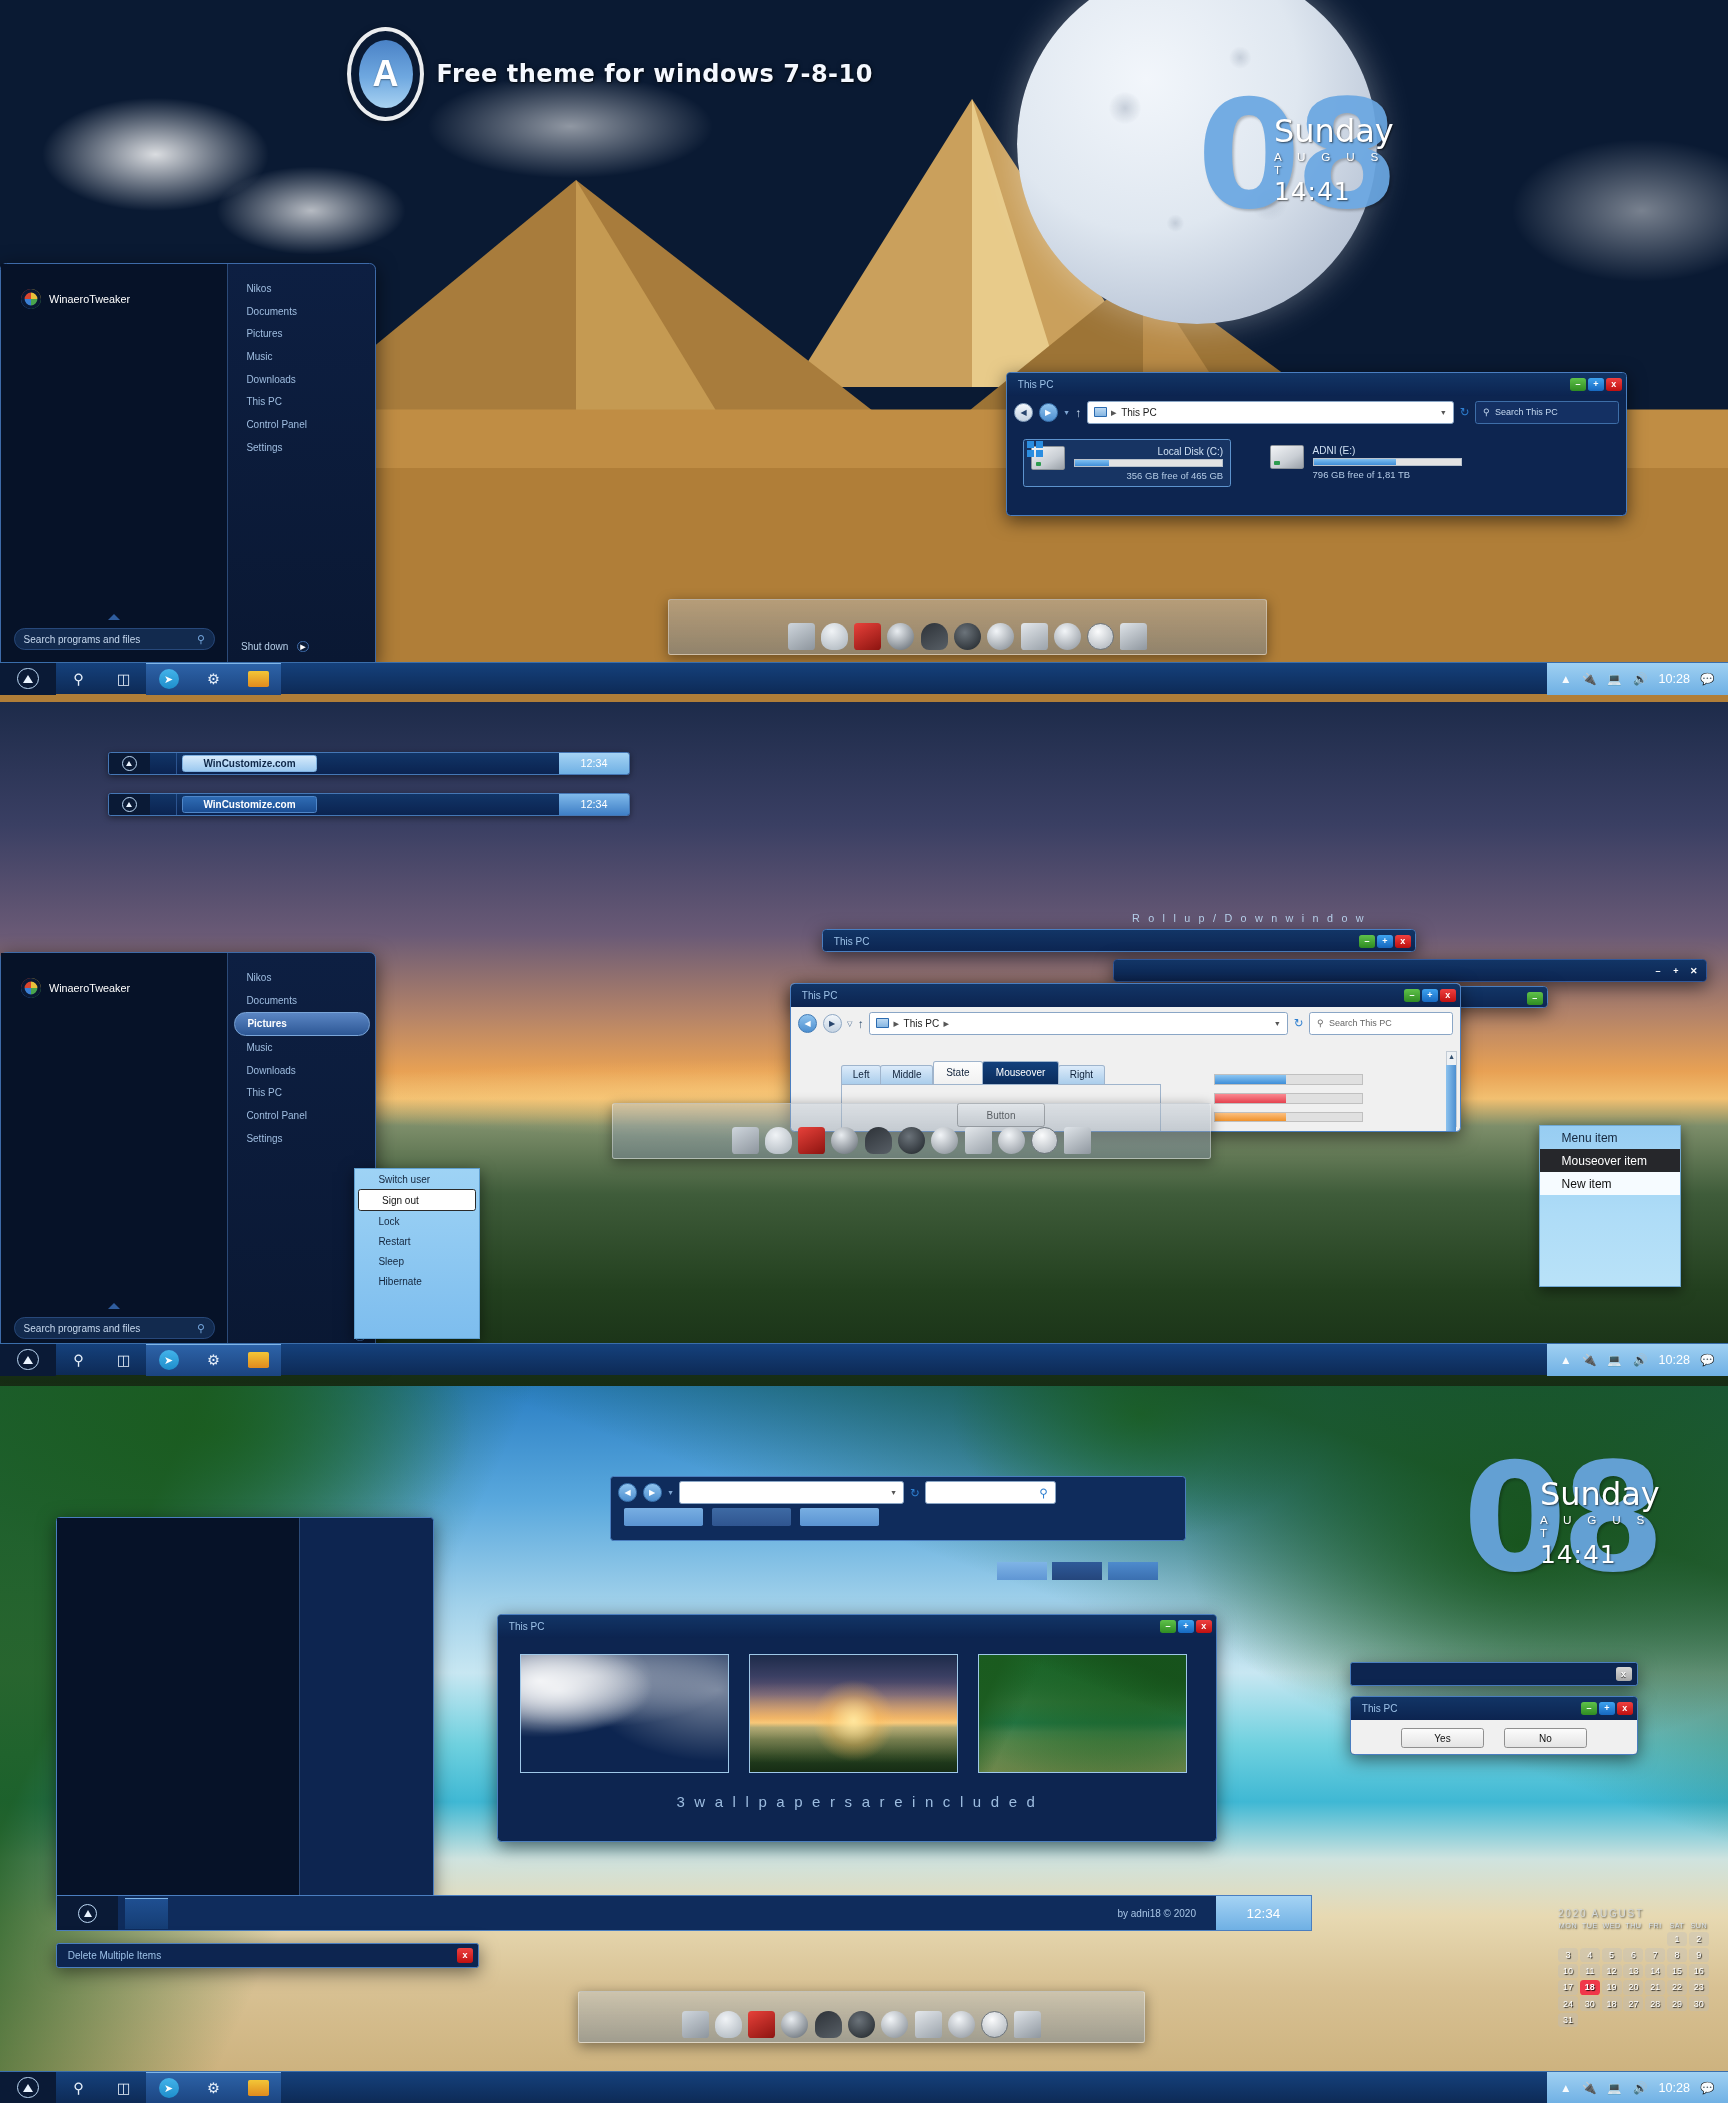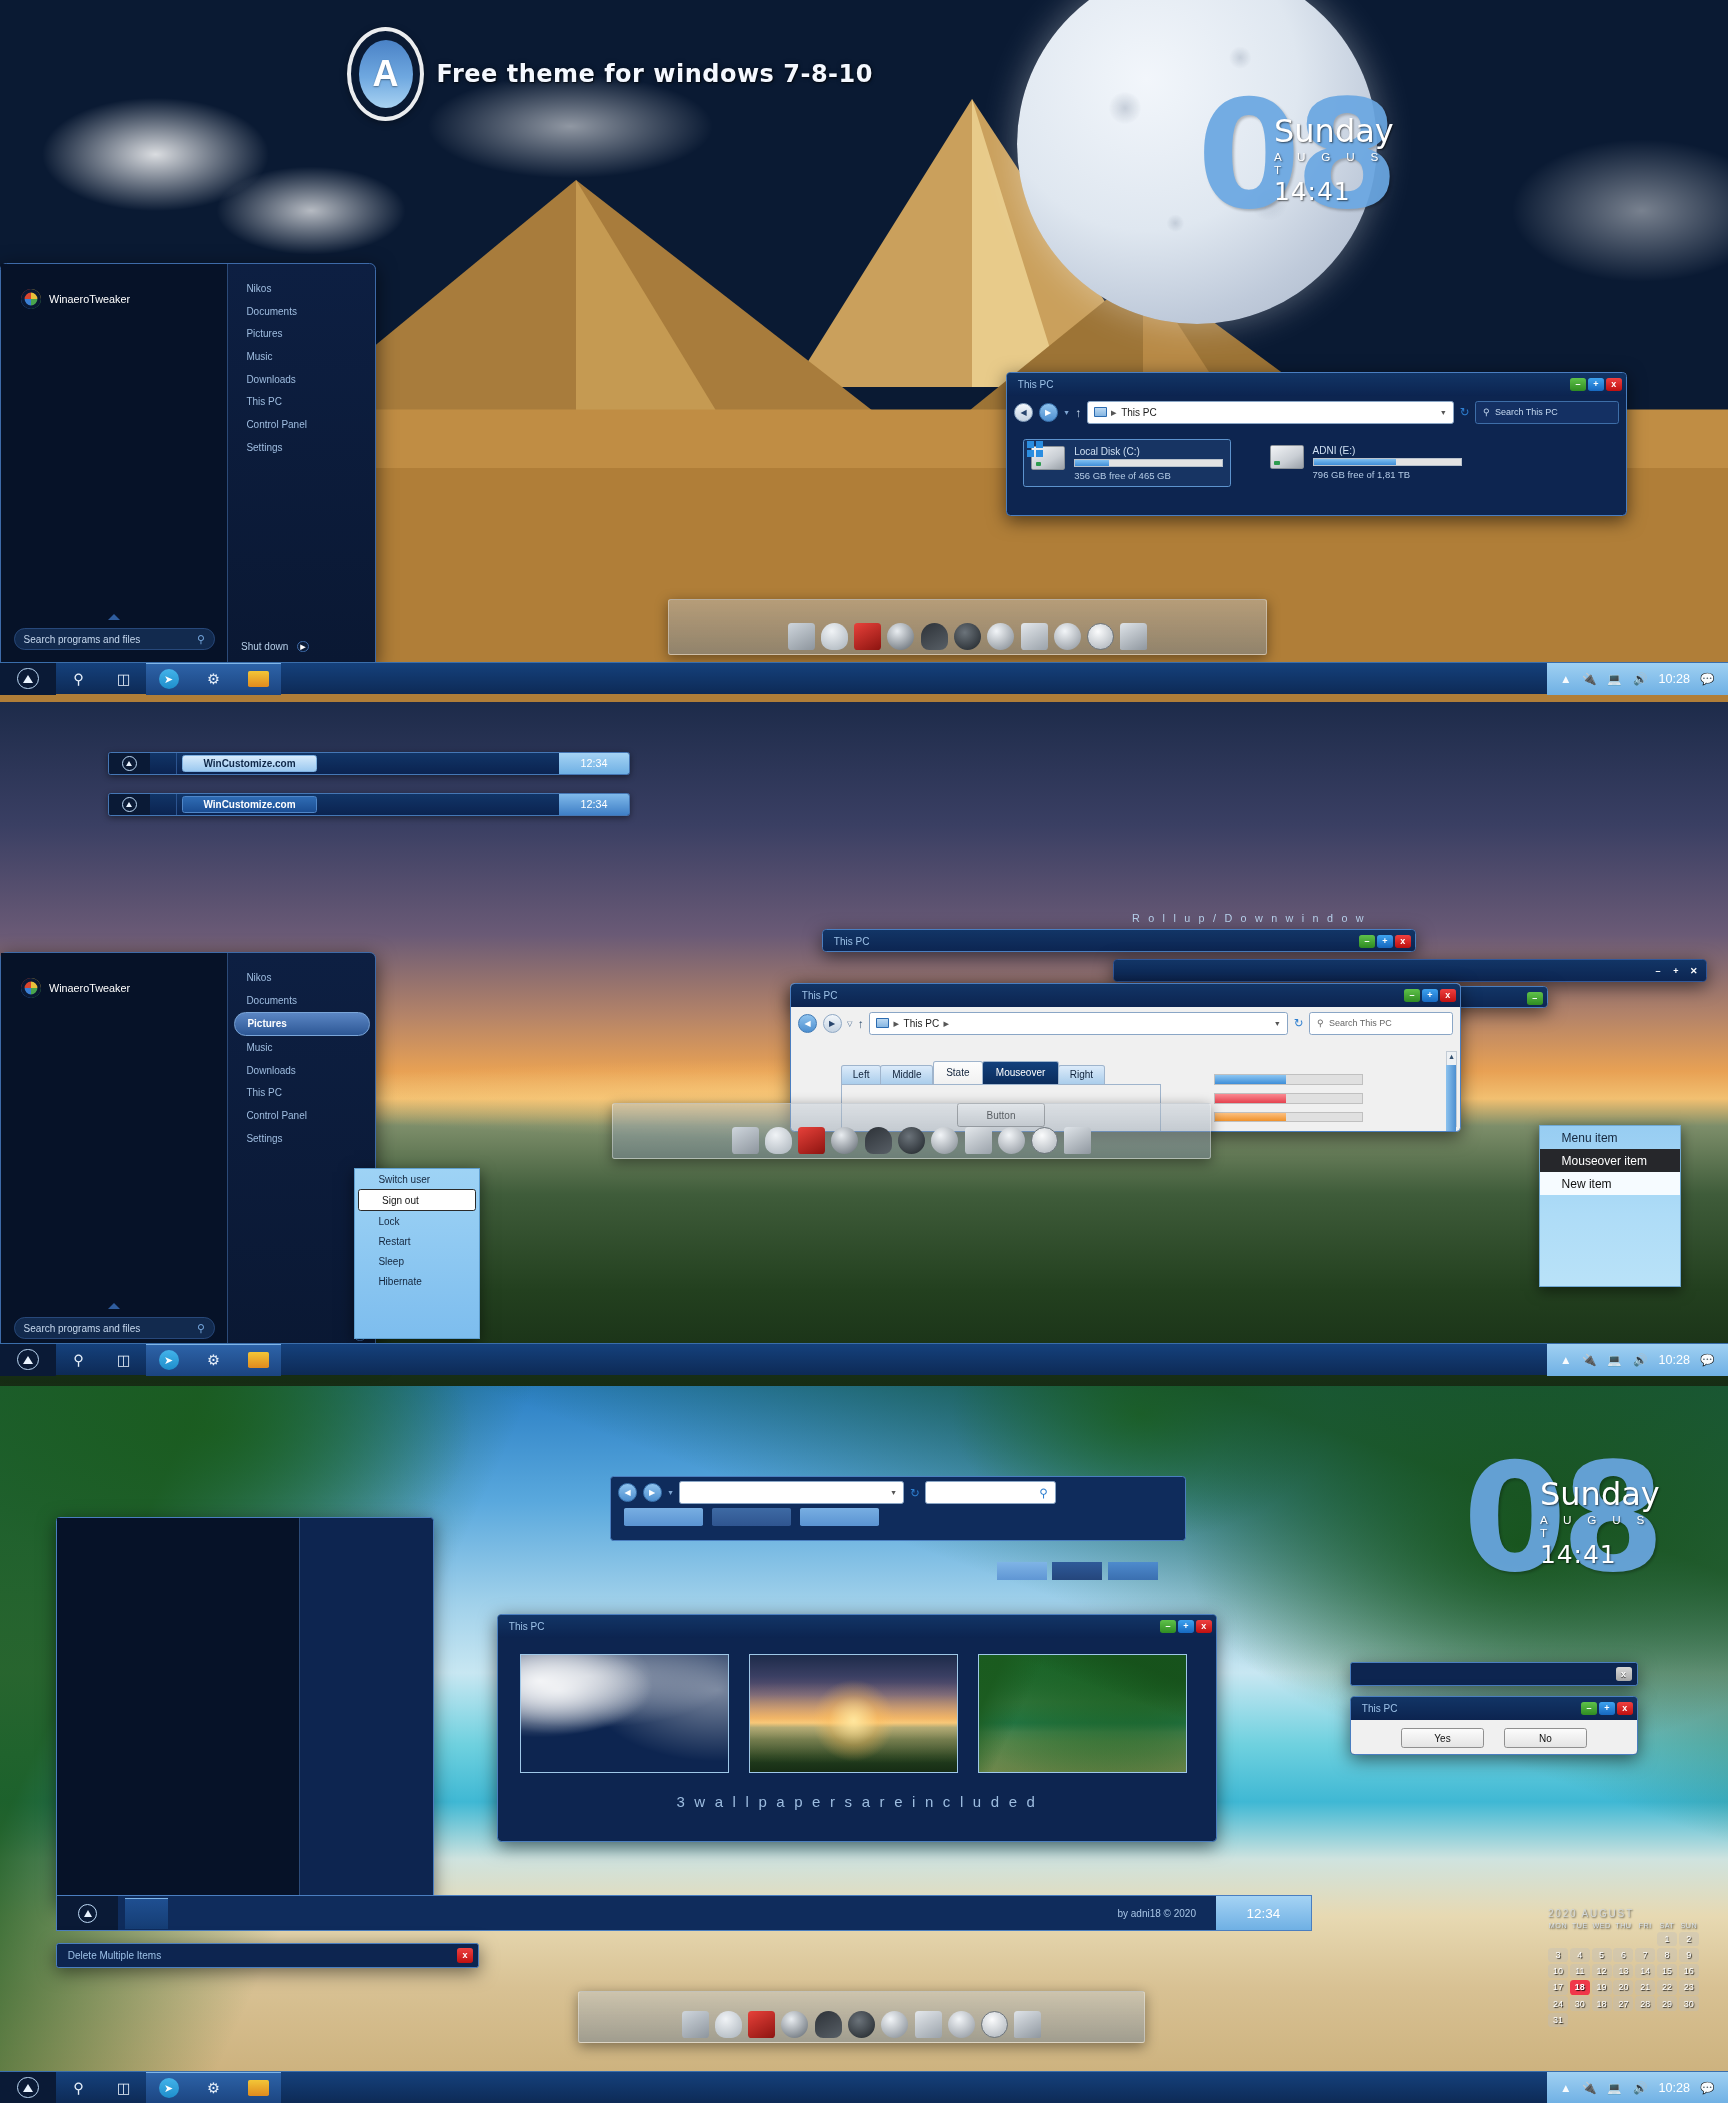--- a/index.html
+++ b/index.html
@@ -229,21 +229,21 @@
     width:144px; height:22.5px; border-radius:2.7px;
     background:#143063; border:0.9px solid #3e6ea8;
     display:flex; align-items:center; gap:5.4px; padding:0 7.2px;
     color:#c5d9f0; font-size:9px;
   }
   .srchbox.light { background:#fff; border-color:#8aa6c6; color:#666; }
 
   
   .drives { display:flex; gap:31px; padding:10.8px 16px 0 16px; }
   .drive { display:flex; gap:9px; padding:5.4px 7.2px; border-radius:2.7px; }
-  .drive.sel { border:0.9px solid #5d93cd; background:rgba(70,120,190,.18); }
+  .drive.sel { border:0.9px solid #5d93cd; background:rgba(70,120,190,.18);text-align:right; }
   .drv-ico {
     width:34px;height:24px;border-radius:1.8px; position:relative;
     background:linear-gradient(150deg,#f2f4f6 0%,#c9ced4 60%,#9aa1a9 100%);
     border:0.9px solid #8b9299;
   }
   .drv-ico::after{ content:""; position:absolute; left:3.6px; bottom:2.7px;
     width:5.4px;height:3.6px;background:#2c9b4e;border-radius:0.9px; }
   .drv-win {
     position:absolute; left:-5.4px; top:-5.4px; width:16px; height:16px;
     background:
@@ -389,21 +389,21 @@
     position:absolute; background:#0d2550; border:0.9px solid #4a7ec0;
     box-shadow:0 4.5px 18px rgba(0,0,0,.5);
   }
   .blankstrip {
     position:absolute; background:#0f2c5c; border:0.9px solid #4a7ec0; border-radius:3.6px;
   }
   .wallcard { border:0.9px solid #9fc8e8; }
   .wcaption { color:#9dbde0; font-size:15px; letter-spacing:2.7px; }
 
   
-  .cal { position:absolute; }
+  .cal { position:absolute;margin-left:10px; }
   .cal-hdr { color:#cfd6dd; font-size:10px; letter-spacing:1.8px; opacity:.85;
              text-shadow:0.9px 0.9px 1.8px rgba(0,0,0,.7); }
   .cal-dow { display:grid; grid-template-columns:repeat(7,20px); gap:1.8px; margin-top:1.8px; }
   .cal-dow div { color:#d9e2ea; font-size:7.2px; text-align:center; letter-spacing:0.5px;
                  text-shadow:0.9px 0.9px 1.8px rgba(0,0,0,.8); }
   .cal-grid { display:grid; grid-template-columns:repeat(7,20px); gap:1.8px; margin-top:1.8px; }
   .cal-grid div {
     height:14.4px; border-radius:3.6px; font-size:9px; color:#fff;
     display:flex; align-items:center; justify-content:center;
     background:rgba(190,190,190,.35); text-shadow:0.9px 0.9px 0.9px rgba(0,0,0,.8);

